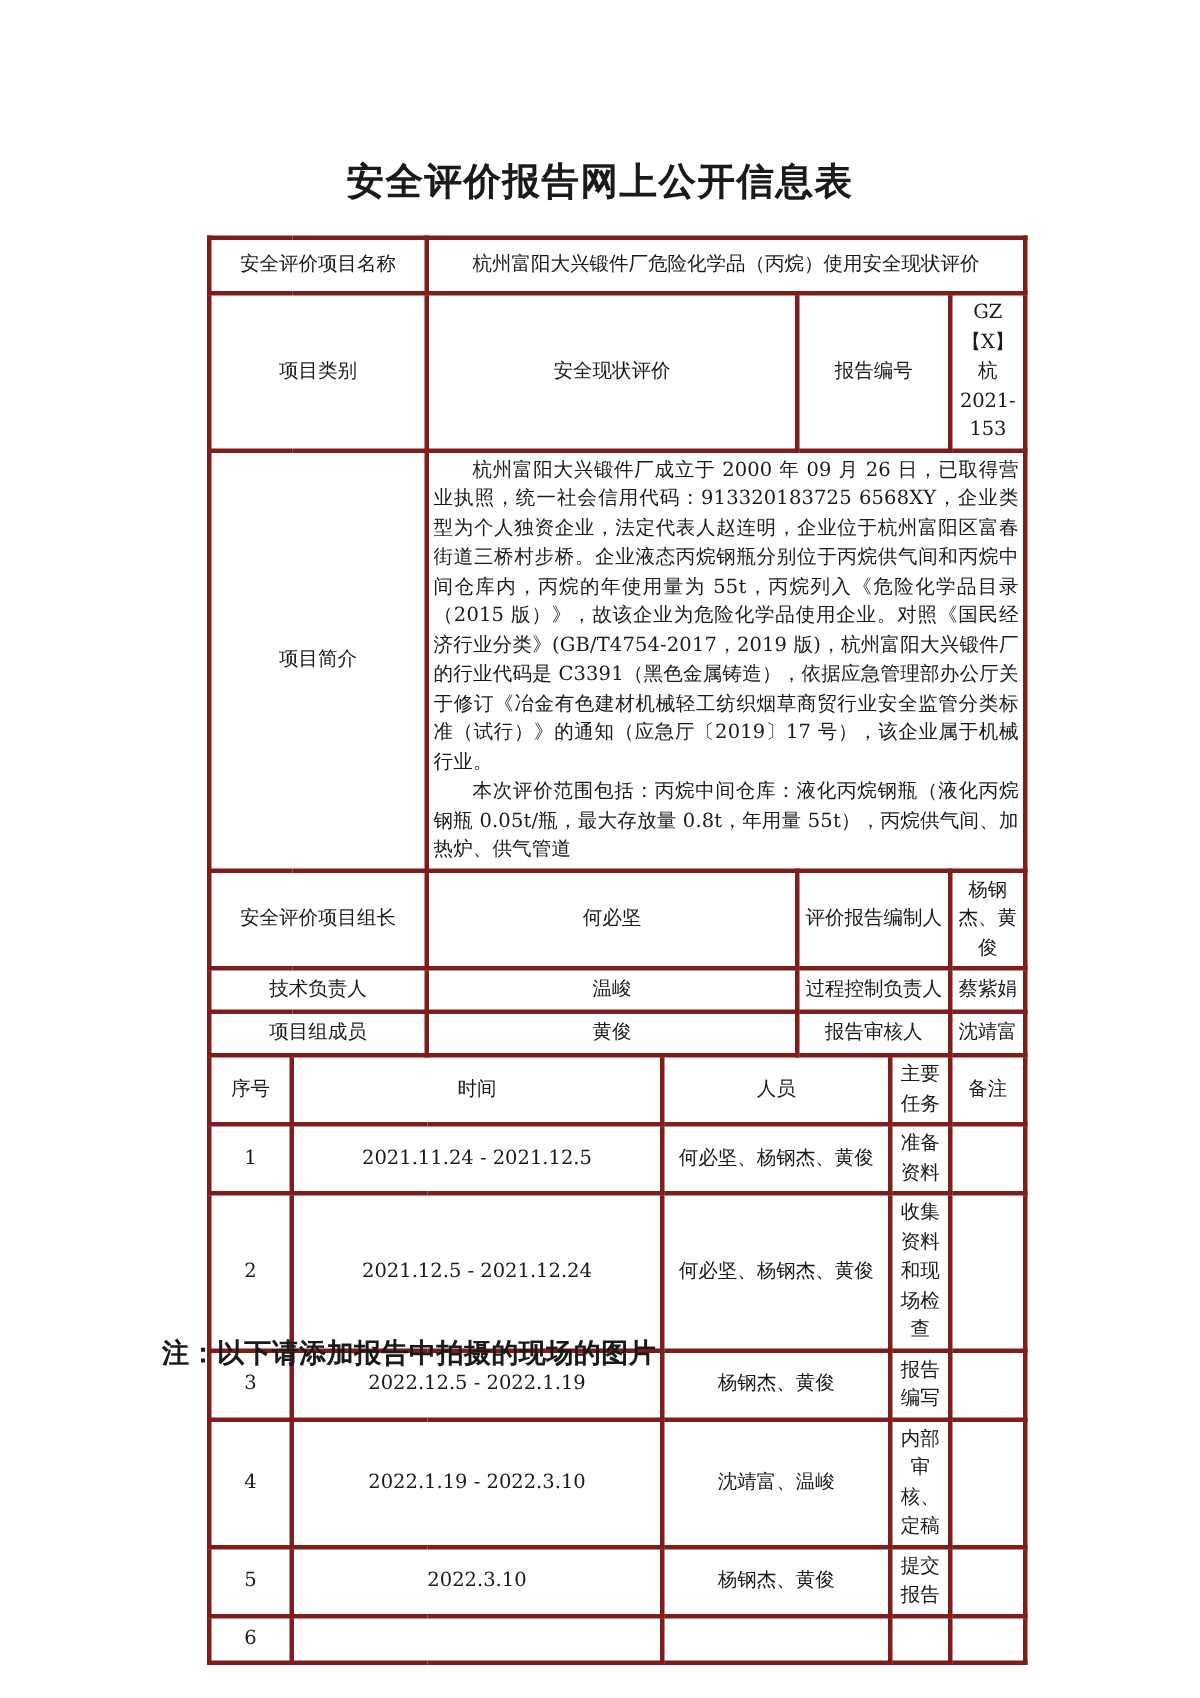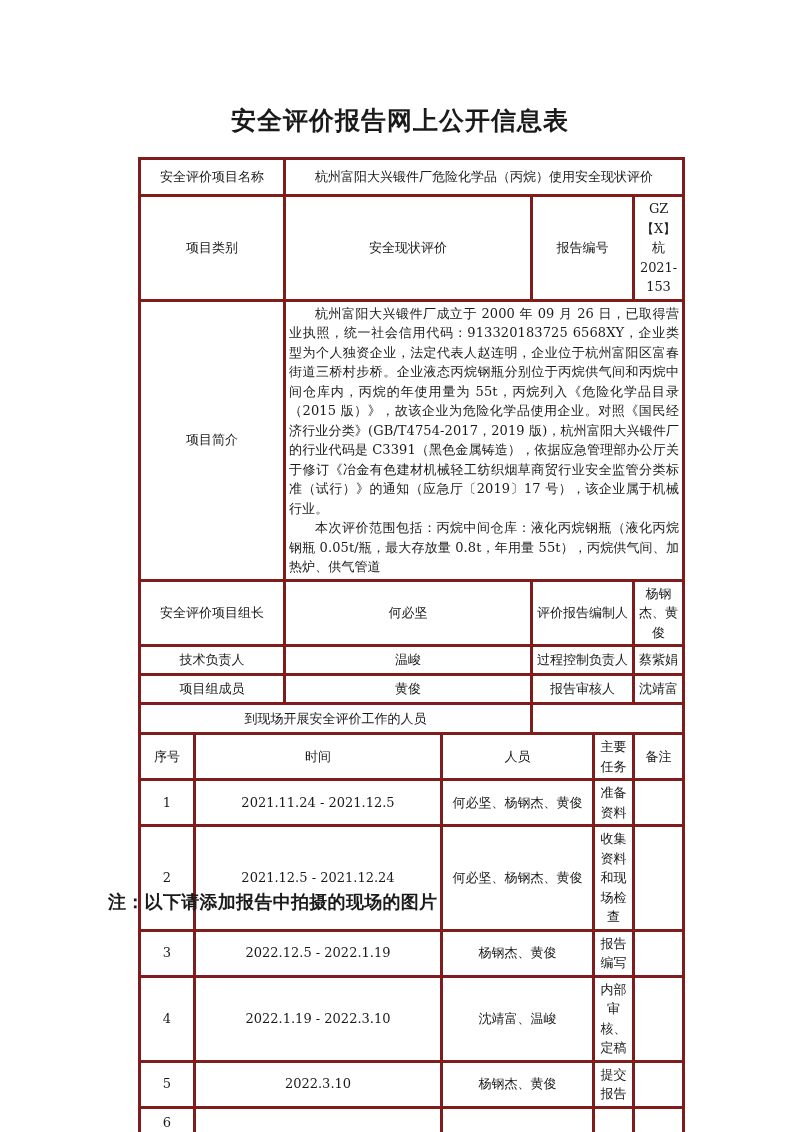--- a/index.html
+++ b/index.html
@@ -154,24 +154,20 @@
         <td>蔡紫娟</td>
       </tr>
 
       <tr class="r-person">
         <td colspan="2">项目组成员</td>
         <td colspan="2">黄俊</td>
         <td colspan="2">报告审核人</td>
         <td>沈靖富</td>
       </tr>
 
-      <tr class="r-site">
-        <td colspan="4">到现场开展安全评价工作的人员</td>
-        <td colspan="3"></td>
-      </tr>
 
 
       <tr class="r-head">
         <td>序号</td>
         <td colspan="2">时间</td>
         <td colspan="2">人员</td>
         <td colspan="1">主要任务</td>
         <td>备注</td>
       </tr>
 

